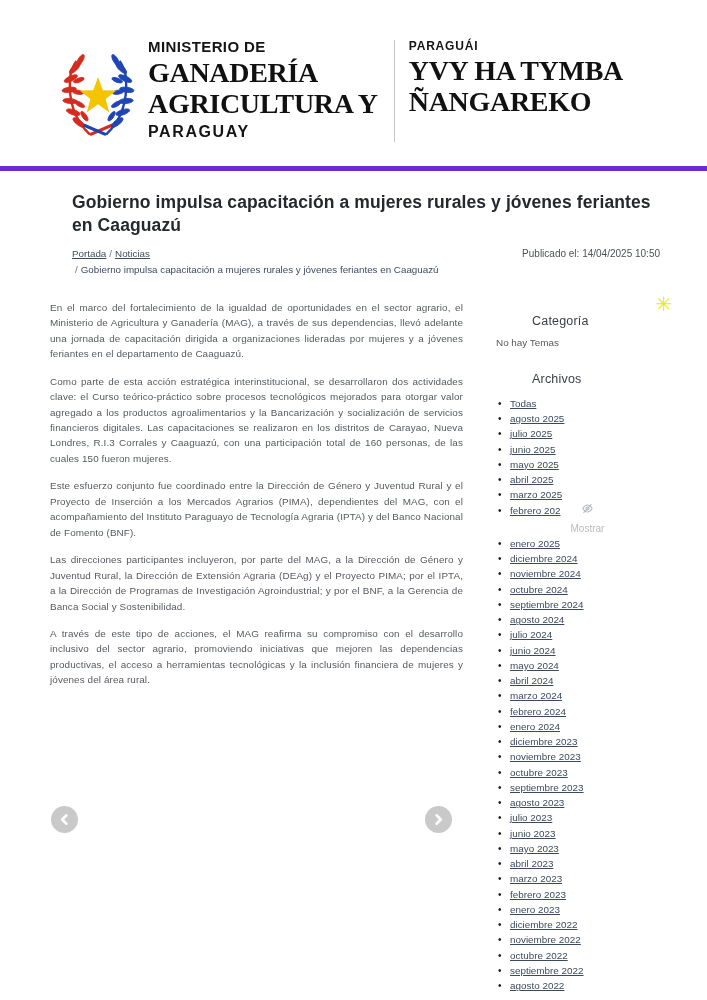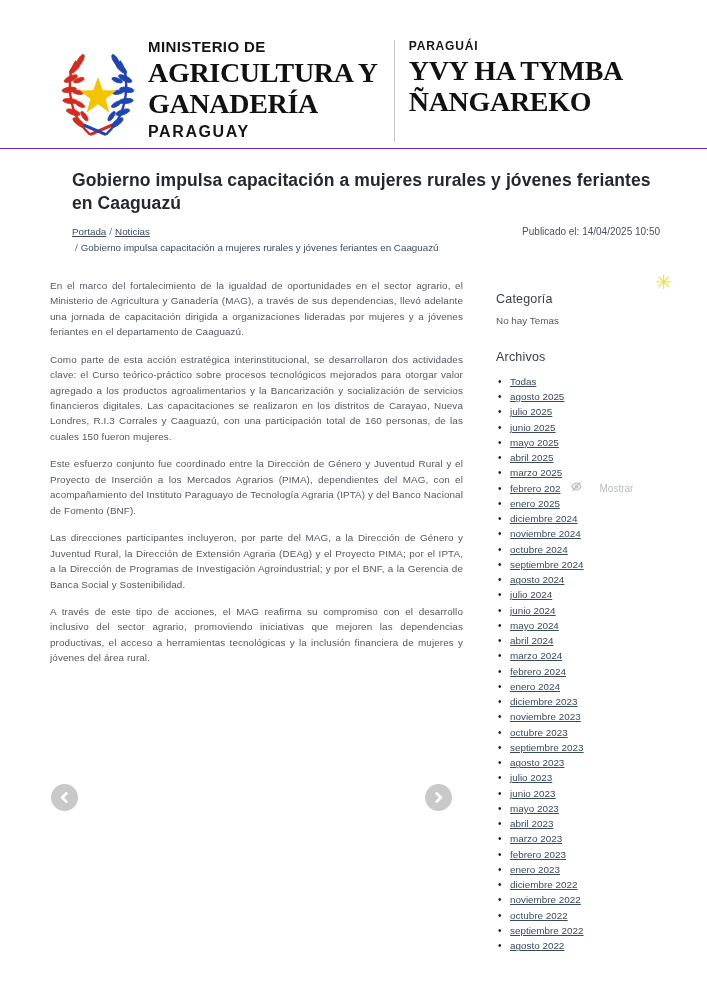--- a/index.html
+++ b/index.html
@@ -5,22 +5,22 @@
   * { margin:0; padding:0; box-sizing:border-box; }
   body { background:#fff; }
   .page {
     width:707px; height:1000px; margin:0 auto; background:#fff;
     font-family:"Liberation Sans", sans-serif; position:relative; overflow:hidden;
   }
 
   
   .site-header {
     display:flex; align-items:flex-start;
-    padding:36px 0 0 58px; height:149px;
-    border-bottom:1px solid #6d28d9;
+    padding:36px 0 0 58px; height:171px;
+    border-bottom:5px solid #6d28d9;
   }
   .crest { width:80px; height:114px; flex:0 0 auto; }
   .logo-text-es { margin-left:10px; padding-top:2px; }
   .logo-text-gn { padding-top:2px; }
   .logo-divider { width:1px; background:#c9c9c9; height:102px; margin:4px 14px 0 16px; }
   .lt-small  { font-size:15px; font-weight:bold; color:#151515; letter-spacing:.4px; line-height:1.25; }
   .lt-serif  { font-family:"Liberation Serif", serif; font-size:28px; font-weight:bold; color:#111; line-height:1.12; letter-spacing:-.3px; }
   .lt-caps   { font-size:16px; font-weight:bold; color:#151515; letter-spacing:1.6px; line-height:1.4; margin-top:2px; }
   .lt-caps2  { font-size:12px; font-weight:bold; color:#151515; letter-spacing:.8px; line-height:1.4; margin-top:2px; }
 
@@ -49,36 +49,36 @@
     width:27px; height:27px; border-radius:50%; background:#c9c9c9; border:none;
     display:flex; align-items:center; justify-content:center; cursor:pointer;
   }
   .nav-circle svg { width:11px; height:11px; }
 
   
   .sidebar { flex:1; padding-left:33px; padding-top:14px; position:relative; }
   .spinner {
     position:absolute; top:-6px; right:-12px; color:#e9e433; font-size:20px; line-height:1;
   }
-  .side-heading { font-size:12.5px; font-weight:normal; color:#3a3f44; letter-spacing:.2px; }
+  .side-heading { font-size:12.5px; font-weight:normal; color:#3a3f44; letter-spacing:.2px;margin-left:36px; }
   .side-empty { font-size:9.9px; color:#55595e; margin-top:9px; }
   .archives-heading { margin-top:24px; }
   .archive-list { list-style:none; margin-top:10px; }
   .archive-list li {
     font-size:9.9px; line-height:1.54; color:#1a1a1a; position:relative;
     padding-left:14px; white-space:nowrap;
   }
   .archive-list li::before {
     content:"•"; position:absolute; left:2px; color:#1a1a1a; font-size:10px;
   }
   .archive-list a { color:#3b4a5e; text-decoration:underline; cursor:pointer; }
   .mostrar {
-    display:inline-flex; gap:18px; background:#fff;
+    display:inline-flex; align-items:center; gap:7px; background:#fff;
     color:#b9bcbf; font-size:10px; margin-left:6px; padding:0 2px; cursor:pointer;
-    position:relative; left:2px;
+    position:relative; left:2px;flex-direction:column;
   }
   .mostrar svg { width:11px; height:11px; }
 </style>
 </head>
 <body>
 
 <div class="page">
 
   <header class="site-header">
     <div style="display:flex;">
@@ -114,22 +114,22 @@
           <ellipse cx="75" cy="65" rx="7" ry="2.6" transform="rotate(-8 75 65)"></ellipse>
           <ellipse cx="74" cy="50" rx="7" ry="2.6" transform="rotate(20 74 50)"></ellipse>
           <path d="M60,118 L32,106" stroke-width="4" fill="none"></path>
         </g>
 
         <polygon fill="#f5c400" points="50,46 55.9,62.5 73.1,62.9 59.5,73.6 64.1,90.3 50,80.2 35.9,90.3 40.5,73.6 26.9,62.9 44.1,62.5"></polygon>
       </svg>
 
       <div class="logo-text-es">
         <div class="lt-small">MINISTERIO DE</div>
+        <div class="lt-serif">GANADERÍA</div>
         <div class="lt-serif">AGRICULTURA Y</div>
-        <div class="lt-serif">GANADERÍA</div>
         <div class="lt-caps">PARAGUAY</div>
       </div>
     </div>
 
     <div class="logo-divider"></div>
 
     <div class="logo-text-gn">
       <div class="lt-caps2" style="margin-top:0;">PARAGUÁI</div>
       <div class="lt-serif">YVY HA TYMBA</div>
       <div class="lt-serif">ÑANGAREKO</div>

